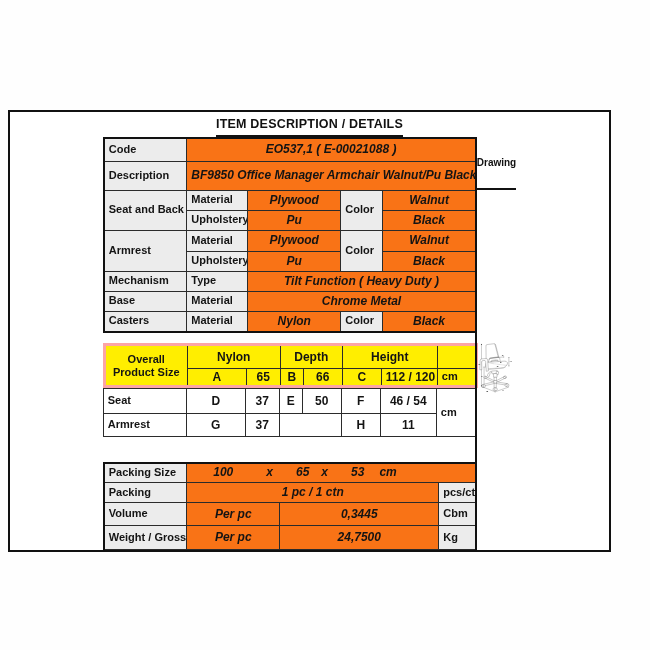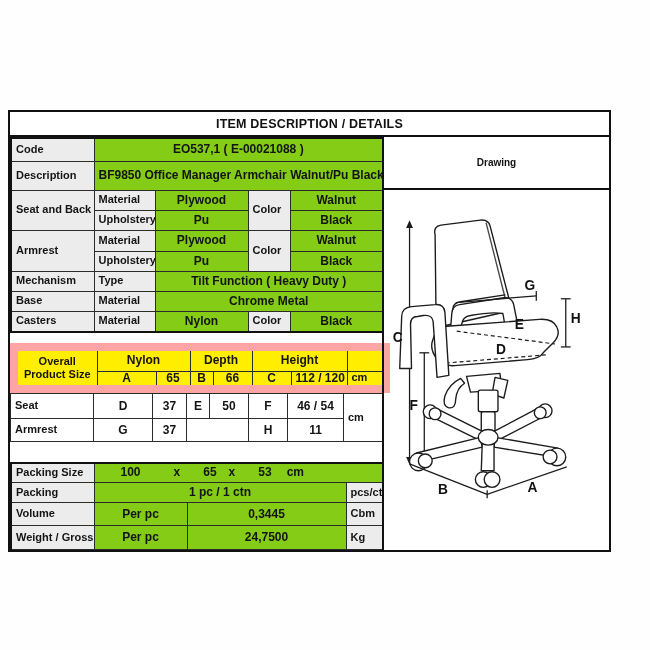--- a/index.html
+++ b/index.html
@@ -1,20 +1,20 @@
 <!DOCTYPE html>
 <html><head>
 <meta charset="utf-8">
 <style>
   html,body { margin:0; padding:0; background:#ffffff; }
   body { width:650px; height:650px; font-family:"Liberation Sans", sans-serif; }
   .screen { position:relative; width:650px; height:650px; background:#fefefe; overflow:hidden; }
 
   .doc { position:absolute; left:8px; top:110px; width:603px; height:442px;
-         border:2px solid #111; background:#fff; display:flex; flex-direction:column; box-sizing:border-box; }
+         border:2px solid #111; background:#fff; display:flex; flex-direction:column; box-sizing:border-box;align-items:center; }
 
   .doc-header { height:23px; min-height:23px; border-bottom:2px solid #111;
                 display:flex; align-items:center; justify-content:center;
                 font-weight:bold; font-size:12.5px; color:#111; letter-spacing:.2px; }
 
   .doc-body { flex:1; display:flex; min-height:0; }
   .left-panel { width:372px; min-width:372px; display:flex; flex-direction:column; }
   .right-panel { flex:1; border-left:2px solid #111; display:flex; flex-direction:column; min-width:0; }
 
   .drawing-header { height:51px; min-height:51px; border-bottom:2px solid #111;
@@ -26,33 +26,33 @@
   .doc-footer { height:25px; min-height:25px; border-top:2px solid #111;
                 display:flex; align-items:center; justify-content:center;
                 font-weight:bold; font-size:11.5px; color:#111; }
 
   table { border-collapse:collapse; table-layout:fixed; width:372px; font-weight:bold; color:#141414; }
   td { border:1px solid #2b2b2b; padding:0 4px; font-size:12px; text-align:center;
        white-space:nowrap; overflow:hidden; line-height:1.05; box-sizing:border-box; }
   td.lab  { text-align:left; font-size:11px; background:#ececec; }
   td.sub  { text-align:left; font-size:11px; background:#ececec; }
   td.unit { text-align:left; font-size:11px; background:#ececec; }
-  td.val  { background:#84cc16; }
+  td.val  { background:#f97316;font-style:italic; }
 
   .t1 { border:2px solid #111; }
   .t1 tr { height:20px; }
   .t1 tr.r-code { height:23px; }
   .t1 tr.r-desc { height:29px; }
   .t1 tr.r-amat { height:21px; }
   .t1 tr.r-cast { height:21px; }
 
   .gap1 { height:10px; min-height:8px; }
   .gap2 { flex:1; min-height:8px; }
 
-  .t2 { border:8px solid #fca5a5; }
+  .t2 { border:3px solid #fca5a5; }
   .t2 td { background:#ffee00; }
   .t2 tr.hdr { height:24px; }
   .t2 tr.keys { height:18px; }
   .t2 td.dimhead { font-size:12px; }
   .t2 td.ylab { font-size:11px; line-height:1.15; white-space:normal; }
   .t2 td.ycm { text-align:left; font-size:11px; }
   .t2b td { background:#fff; }
   .t2b tr { height:25px; }
   .t2b tr.r-arm { height:23px; }
   .t2b td.rowlab { text-align:left; font-size:11px; background:#fff; }

